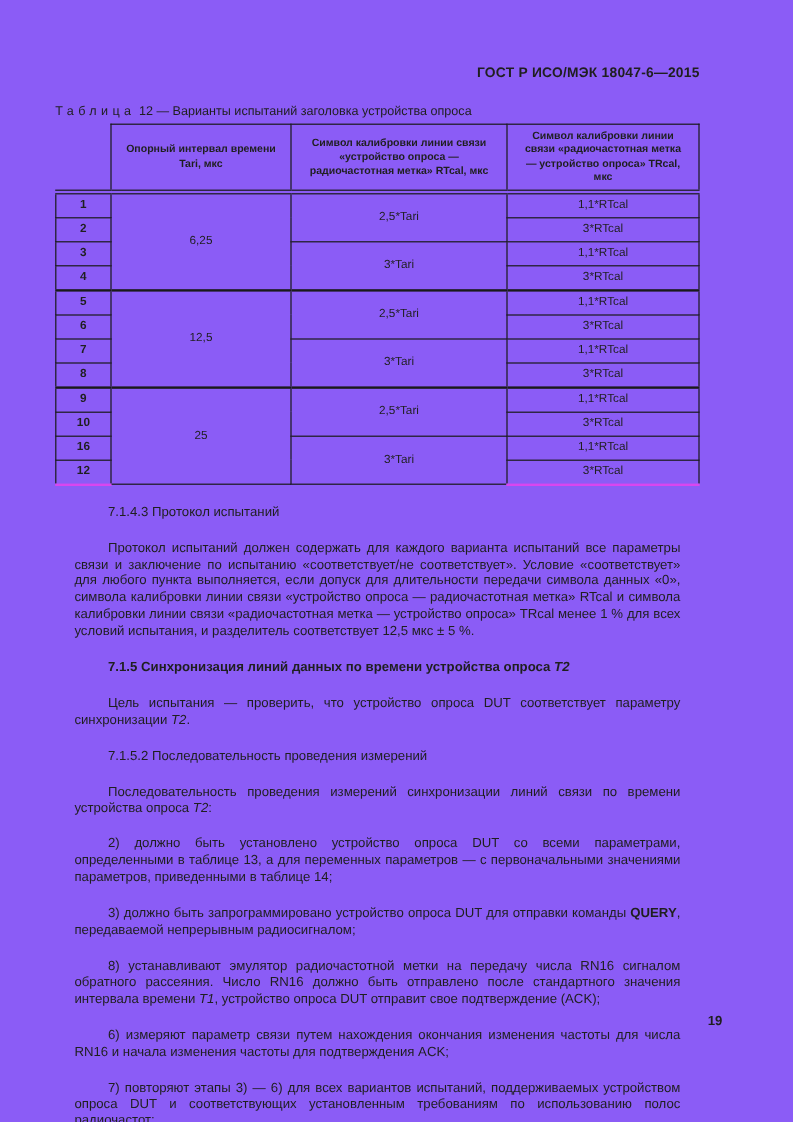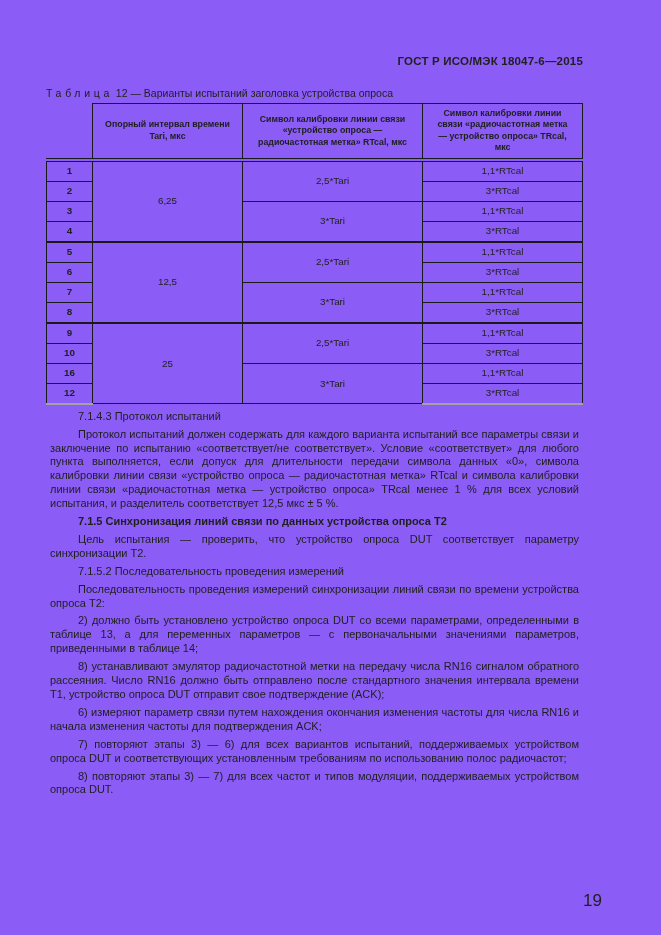--- a/index.html
+++ b/index.html
@@ -57,35 +57,36 @@
   table.variants td {
     font-size: 9.8px;
     text-align: center;
     vertical-align: middle;
     height: 19px;
     padding: 0 4px;
     line-height: 1;
   }
   table.variants td.num { font-weight: bold; }
   table.variants tr.group-start td { border-top: 2px solid #1a1a1a; }
-  table.variants tbody tr:last-child td { border-bottom: 2px solid #a3a3a3; }
+  table.variants tbody tr:last-child td { border-bottom: 2px solid #d946ef; }
   .body-text {
     margin-top: 5px;
     font-size: 11px;
     line-height: 13.9px;
     text-align: justify;
   }
-  .body-text p { margin: 4px; text-indent: 28px; }
+  .body-text p { margin: 16px; text-indent: 28px; }
   .b { font-weight: bold; }
-  .i { }
+  .i { font-style: italic; }
   .page-number {
     position: absolute;
-    top: 891px;
+    top: 845px;
     right: 79px;
-    font-size: 17px;
+    font-size: 11px;
+    font-weight: bold;
   }
 </style>
 </head>
 <body>
 
 <div class="page">
   <div class="content">
 
     <div class="doc-header">ГОСТ Р ИСО/МЭК 18047-6—2015</div>
 
@@ -166,25 +167,26 @@
           <tr>
             <td class="num">12</td>
             <td>3*RTcal</td>
           </tr>
         </tbody>
     </table>
 
     <div class="body-text">
         <p><span>7.1.4.3 Протокол испытаний</span></p>
         <p><span>Протокол испытаний должен содержать для каждого варианта испытаний все параметры связи и заключение по испытанию «соответствует/не соответствует». Условие «соответствует» для любого пункта выполняется, если допуск для длительности передачи символа данных «0», символа калибровки линии связи «устройство опроса — радиочастотная метка» RTcal и символа калибровки линии связи «радиочастотная метка — устройство опроса» TRcal менее 1 % для всех условий испытания, и разделитель соответствует 12,5 мкс ± 5 %.</span></p>
-        <p><span class="b">7.1.5 Синхронизация линий связи по данных устройства опроса </span><span class="b i">T2</span></p>
+        <p><span class="b">7.1.5 Синхронизация линий данных по времени устройства опроса </span><span class="b i">T2</span></p>
         <p><span>Цель испытания — проверить, что устройство опроса DUT соответствует параметру синхронизации </span><span class="i">T2</span><span>.</span></p>
         <p><span>7.1.5.2 Последовательность проведения измерений</span></p>
         <p><span>Последовательность проведения измерений синхронизации линий связи по времени устройства опроса </span><span class="i">T2</span><span>:</span></p>
         <p><span>2) должно быть установлено устройство опроса DUT со всеми параметрами, определенными в таблице 13, а для переменных параметров — с первоначальными значениями параметров, приведенными в таблице 14;</span></p>
+        <p><span>3) должно быть запрограммировано устройство опроса DUT для отправки команды </span><span class="b">QUERY</span><span>, передаваемой непрерывным радиосигналом;</span></p>
         <p><span>8) устанавливают эмулятор радиочастотной метки на передачу числа RN16 сигналом обратного рассеяния. Число RN16 должно быть отправлено после стандартного значения интервала времени </span><span class="i">T1</span><span>, устройство опроса DUT отправит свое подтверждение (ACK);</span></p>
         <p><span>6) измеряют параметр связи путем нахождения окончания изменения частоты для числа RN16 и начала изменения частоты для подтверждения ACK;</span></p>
         <p><span>7) повторяют этапы 3) — 6) для всех вариантов испытаний, поддерживаемых устройством опроса DUT и соответствующих установленным требованиям по использованию полос радиочастот;</span></p>
         <p><span>8) повторяют этапы 3) — 7) для всех частот и типов модуляции, поддерживаемых устройством опроса DUT.</span></p>
       </div>
 
   </div>
 
   <div class="page-number">19</div>
 </div>

